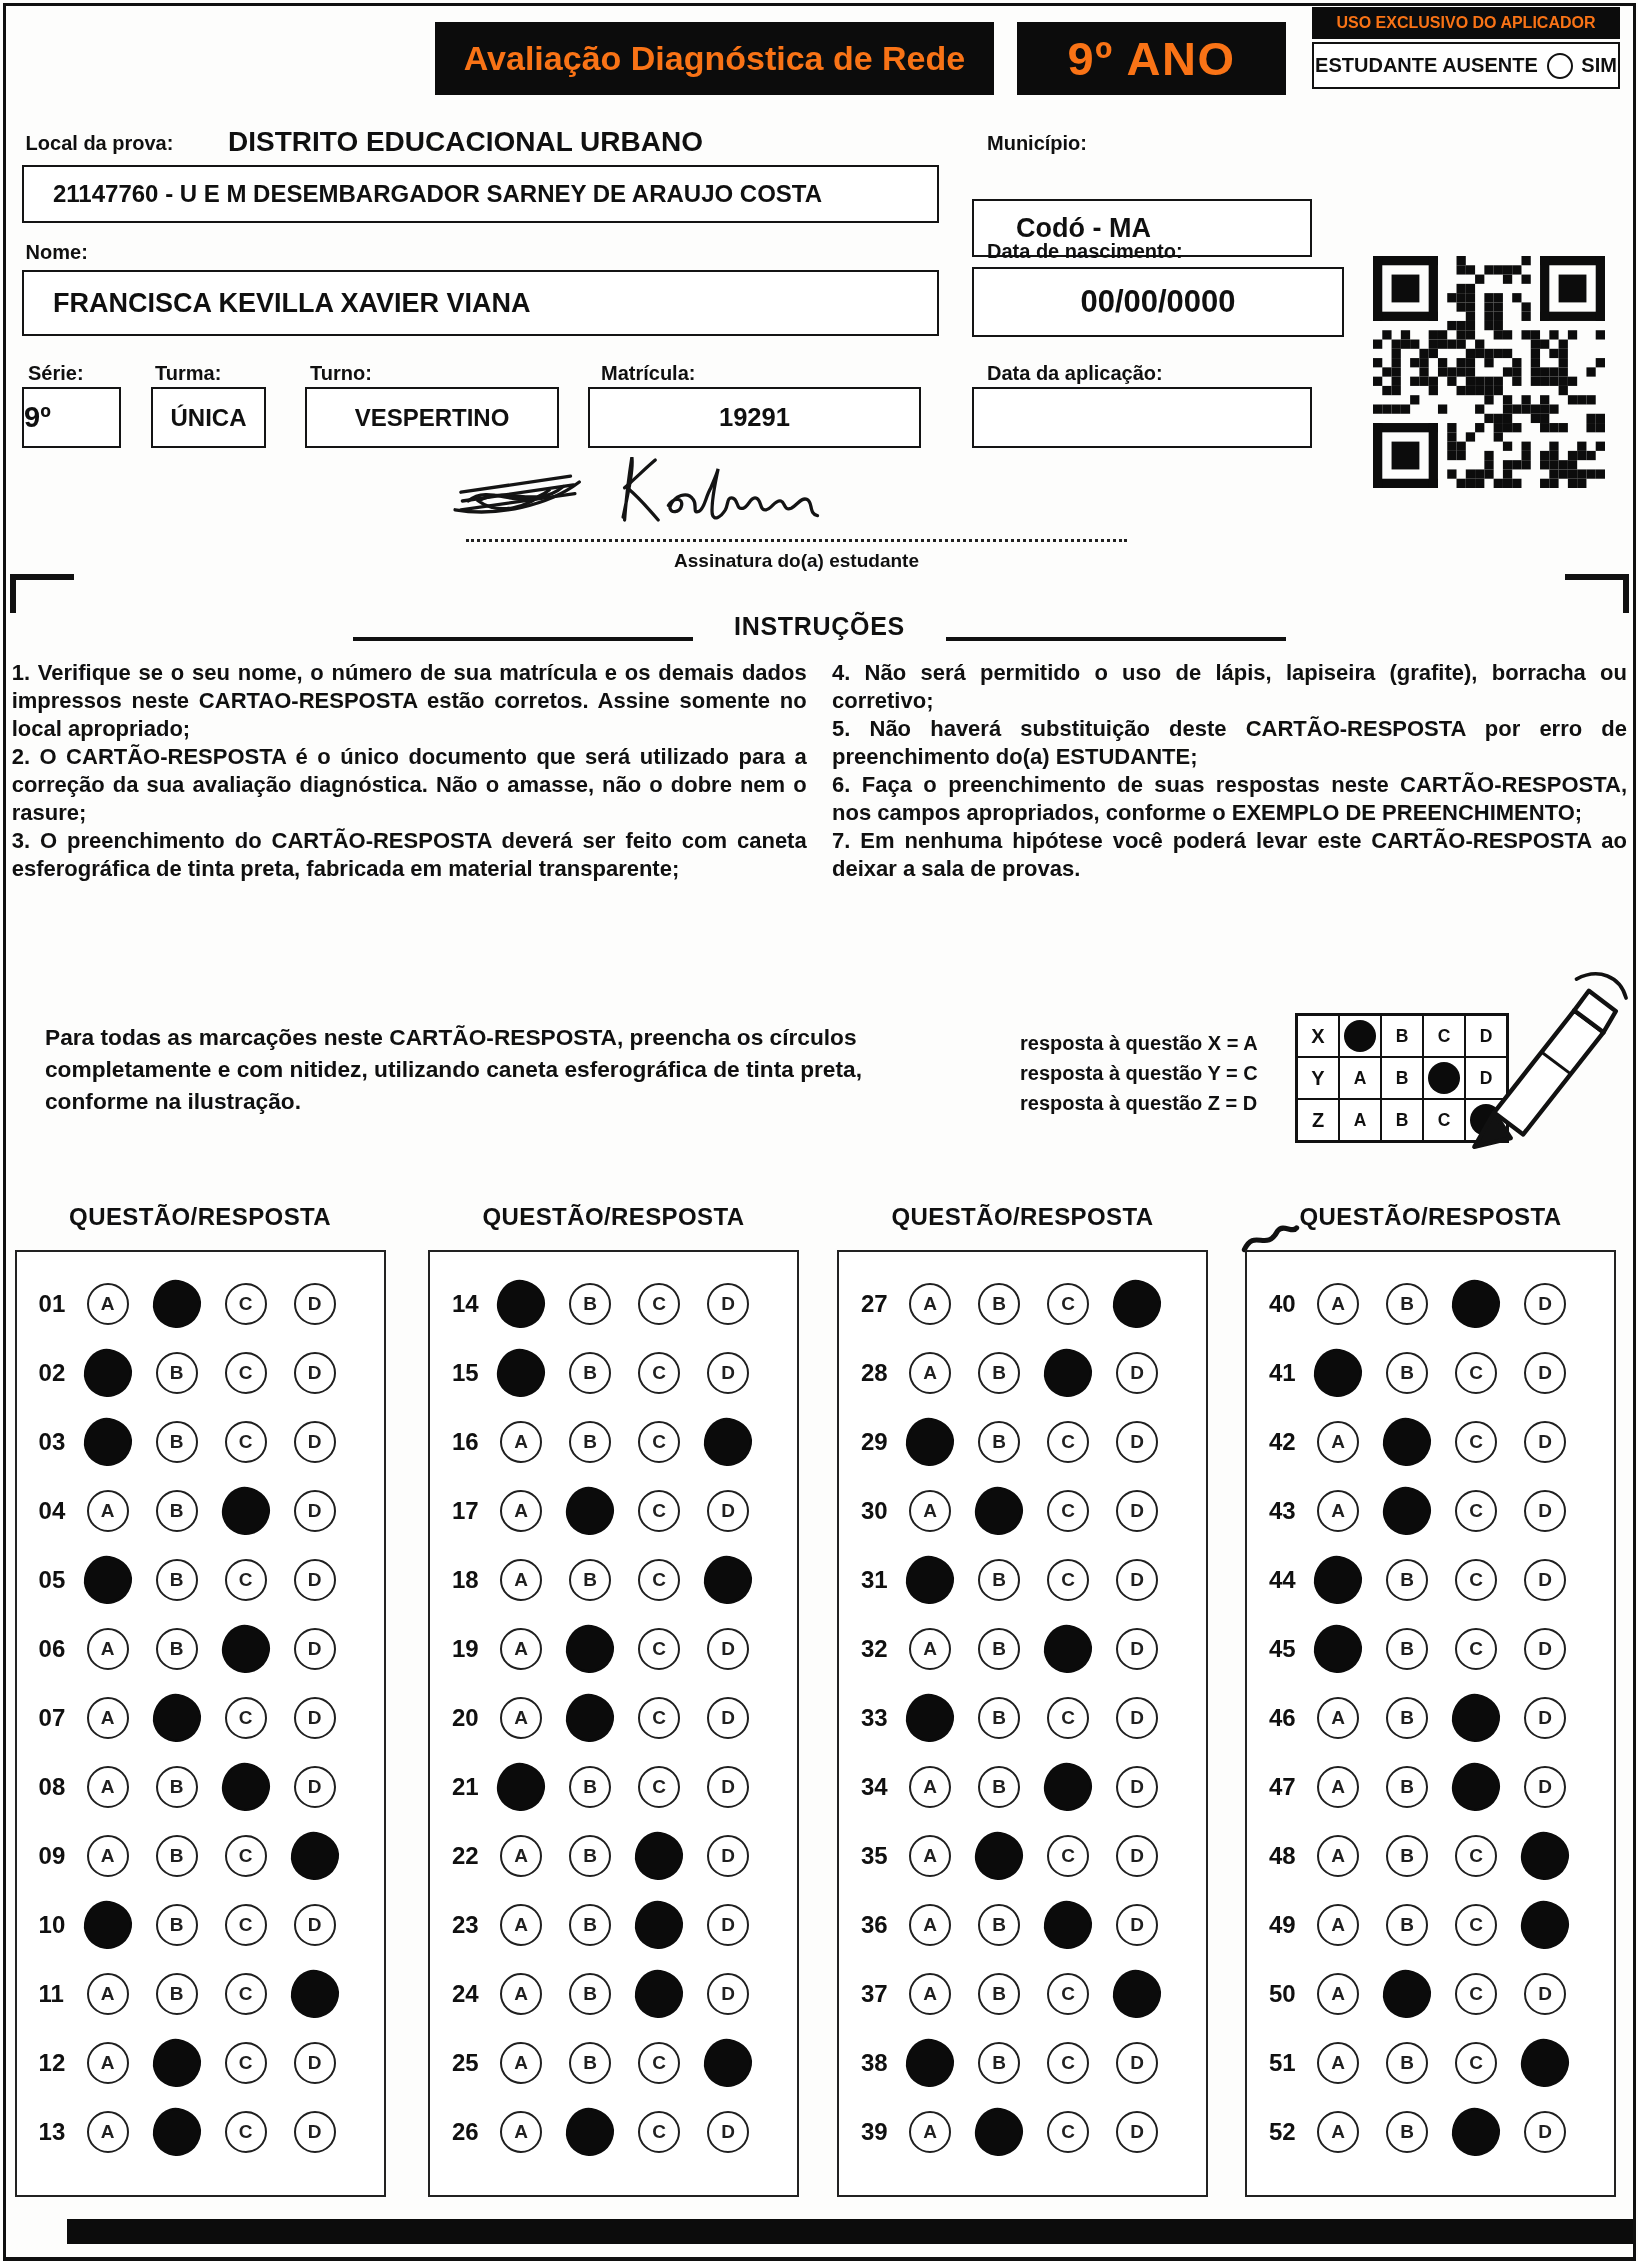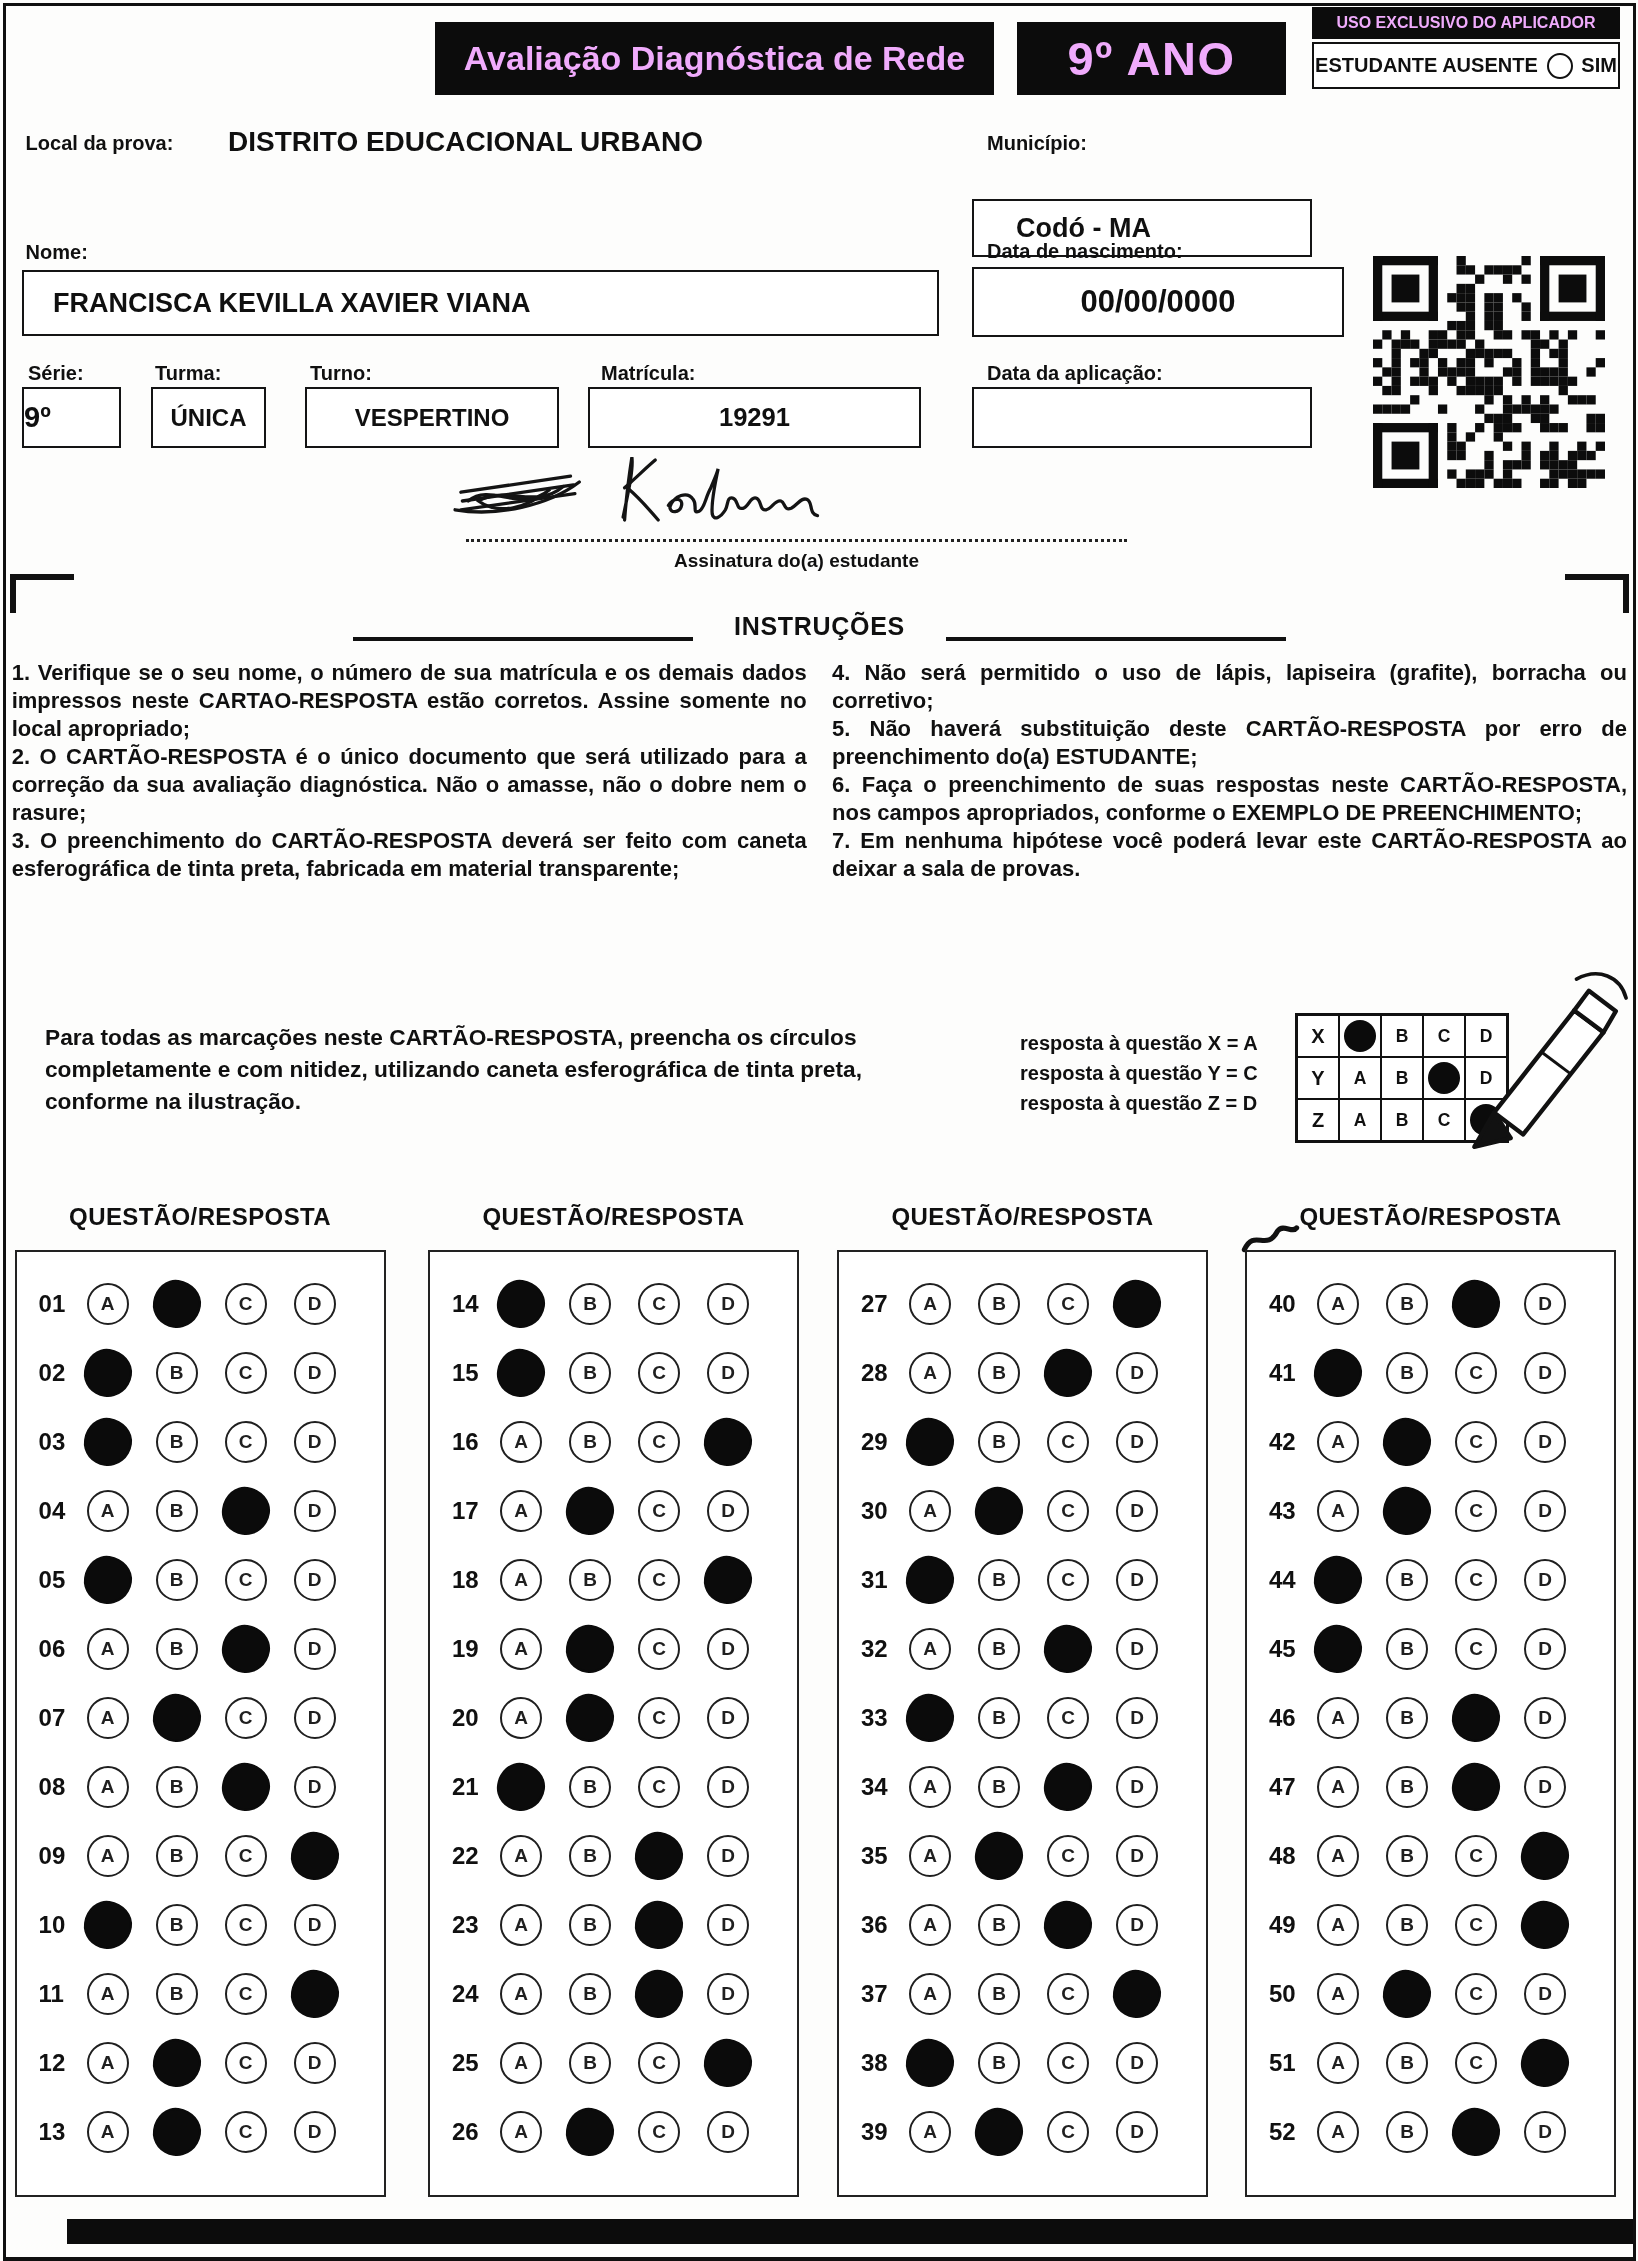--- a/index.html
+++ b/index.html
@@ -6,21 +6,21 @@
   html,body{background:#9a9a9a;}
   .page{position:relative;width:1639px;height:2261px;background:#fdfdfc;font-family:"Liberation Sans",sans-serif;color:#101010;overflow:hidden;margin:0 auto;}
   .abs{position:absolute;}
   .edge{position:absolute;background:#101010;}
   .edge-top{left:2.9px;right:2.9px;top:2.9px;height:2.9px;}
   .edge-left{left:2.9px;top:2.9px;bottom:0;width:2.9px;}
   .edge-right{right:2.9px;top:2.9px;bottom:0;width:2.9px;}
   .edge-bottom{left:2.9px;right:2.9px;bottom:0;height:3.7px;}
   #bottom-bar{position:absolute;left:67px;right:5.8px;top:2219px;height:25px;background:#0c0c0c;}
 
-  .blackbox{background:#0c0c0c;color:#f0abfc;display:flex;align-items:center;justify-content:center;font-weight:700;text-align:center;}
+  .blackbox{background:#0c0c0c;color:#f97316;display:flex;align-items:center;justify-content:center;font-weight:700;text-align:center;}
   .h-title{left:22px;top:29px;width:391px;height:66px;font-size:33px;letter-spacing:0.7px;}
   .h-sub{left:435px;top:22px;width:559px;height:73px;font-size:34px;}
   .h-grade{left:1017px;top:22px;width:269px;height:73px;font-size:47px;letter-spacing:1.5px;}
   .h-aplicador{left:1312px;top:7.3px;width:308px;height:32px;font-size:16px;font-weight:700;}
   .h-ausente{left:1312px;top:42px;width:308px;height:47px;border:2.2px solid #111;display:flex;align-items:center;justify-content:center;gap:8.8px;font-weight:700;font-size:20px;background:#fff;}
   .circle-check{width:26px;height:26px;border:2.9px solid #111;border-radius:50%;display:inline-block;}
 
   .lbl{position:absolute;font-weight:700;font-size:20px;}
   .val-lg{position:absolute;font-weight:700;font-size:28px;}
   .box{position:absolute;border:2.9px solid #141414;display:flex;align-items:center;font-weight:700;background:#fff;}
@@ -87,20 +87,23 @@
   <div class="abs h-ausente">
     <span>ESTUDANTE AUSENTE</span>
     <span class="circle-check"></span>
     <span>SIM</span>
   </div>
 
   <span class="lbl" style="left:25.6px;top:132px;">Local da prova:</span>
   <span class="val-lg" style="left:228px;top:126px;">DISTRITO EDUCACIONAL URBANO</span>
   <span class="lbl" style="left:987px;top:132px;">Município:</span>
 
+  <div class="box" id="box-school">
+    <span>21147760 - U E M DESEMBARGADOR SARNEY DE ARAUJO COSTA</span>
+  </div>
   <div class="box" id="box-municipio">
     <span>Codó - MA</span>
   </div>
 
   <span class="lbl" style="left:25.6px;top:241px;">Nome:</span>
   <span class="lbl" style="left:987px;top:240px;">Data de nascimento:</span>
 
   <div class="box" id="box-nome">
     <span>FRANCISCA KEVILLA XAVIER VIANA</span>
   </div>

